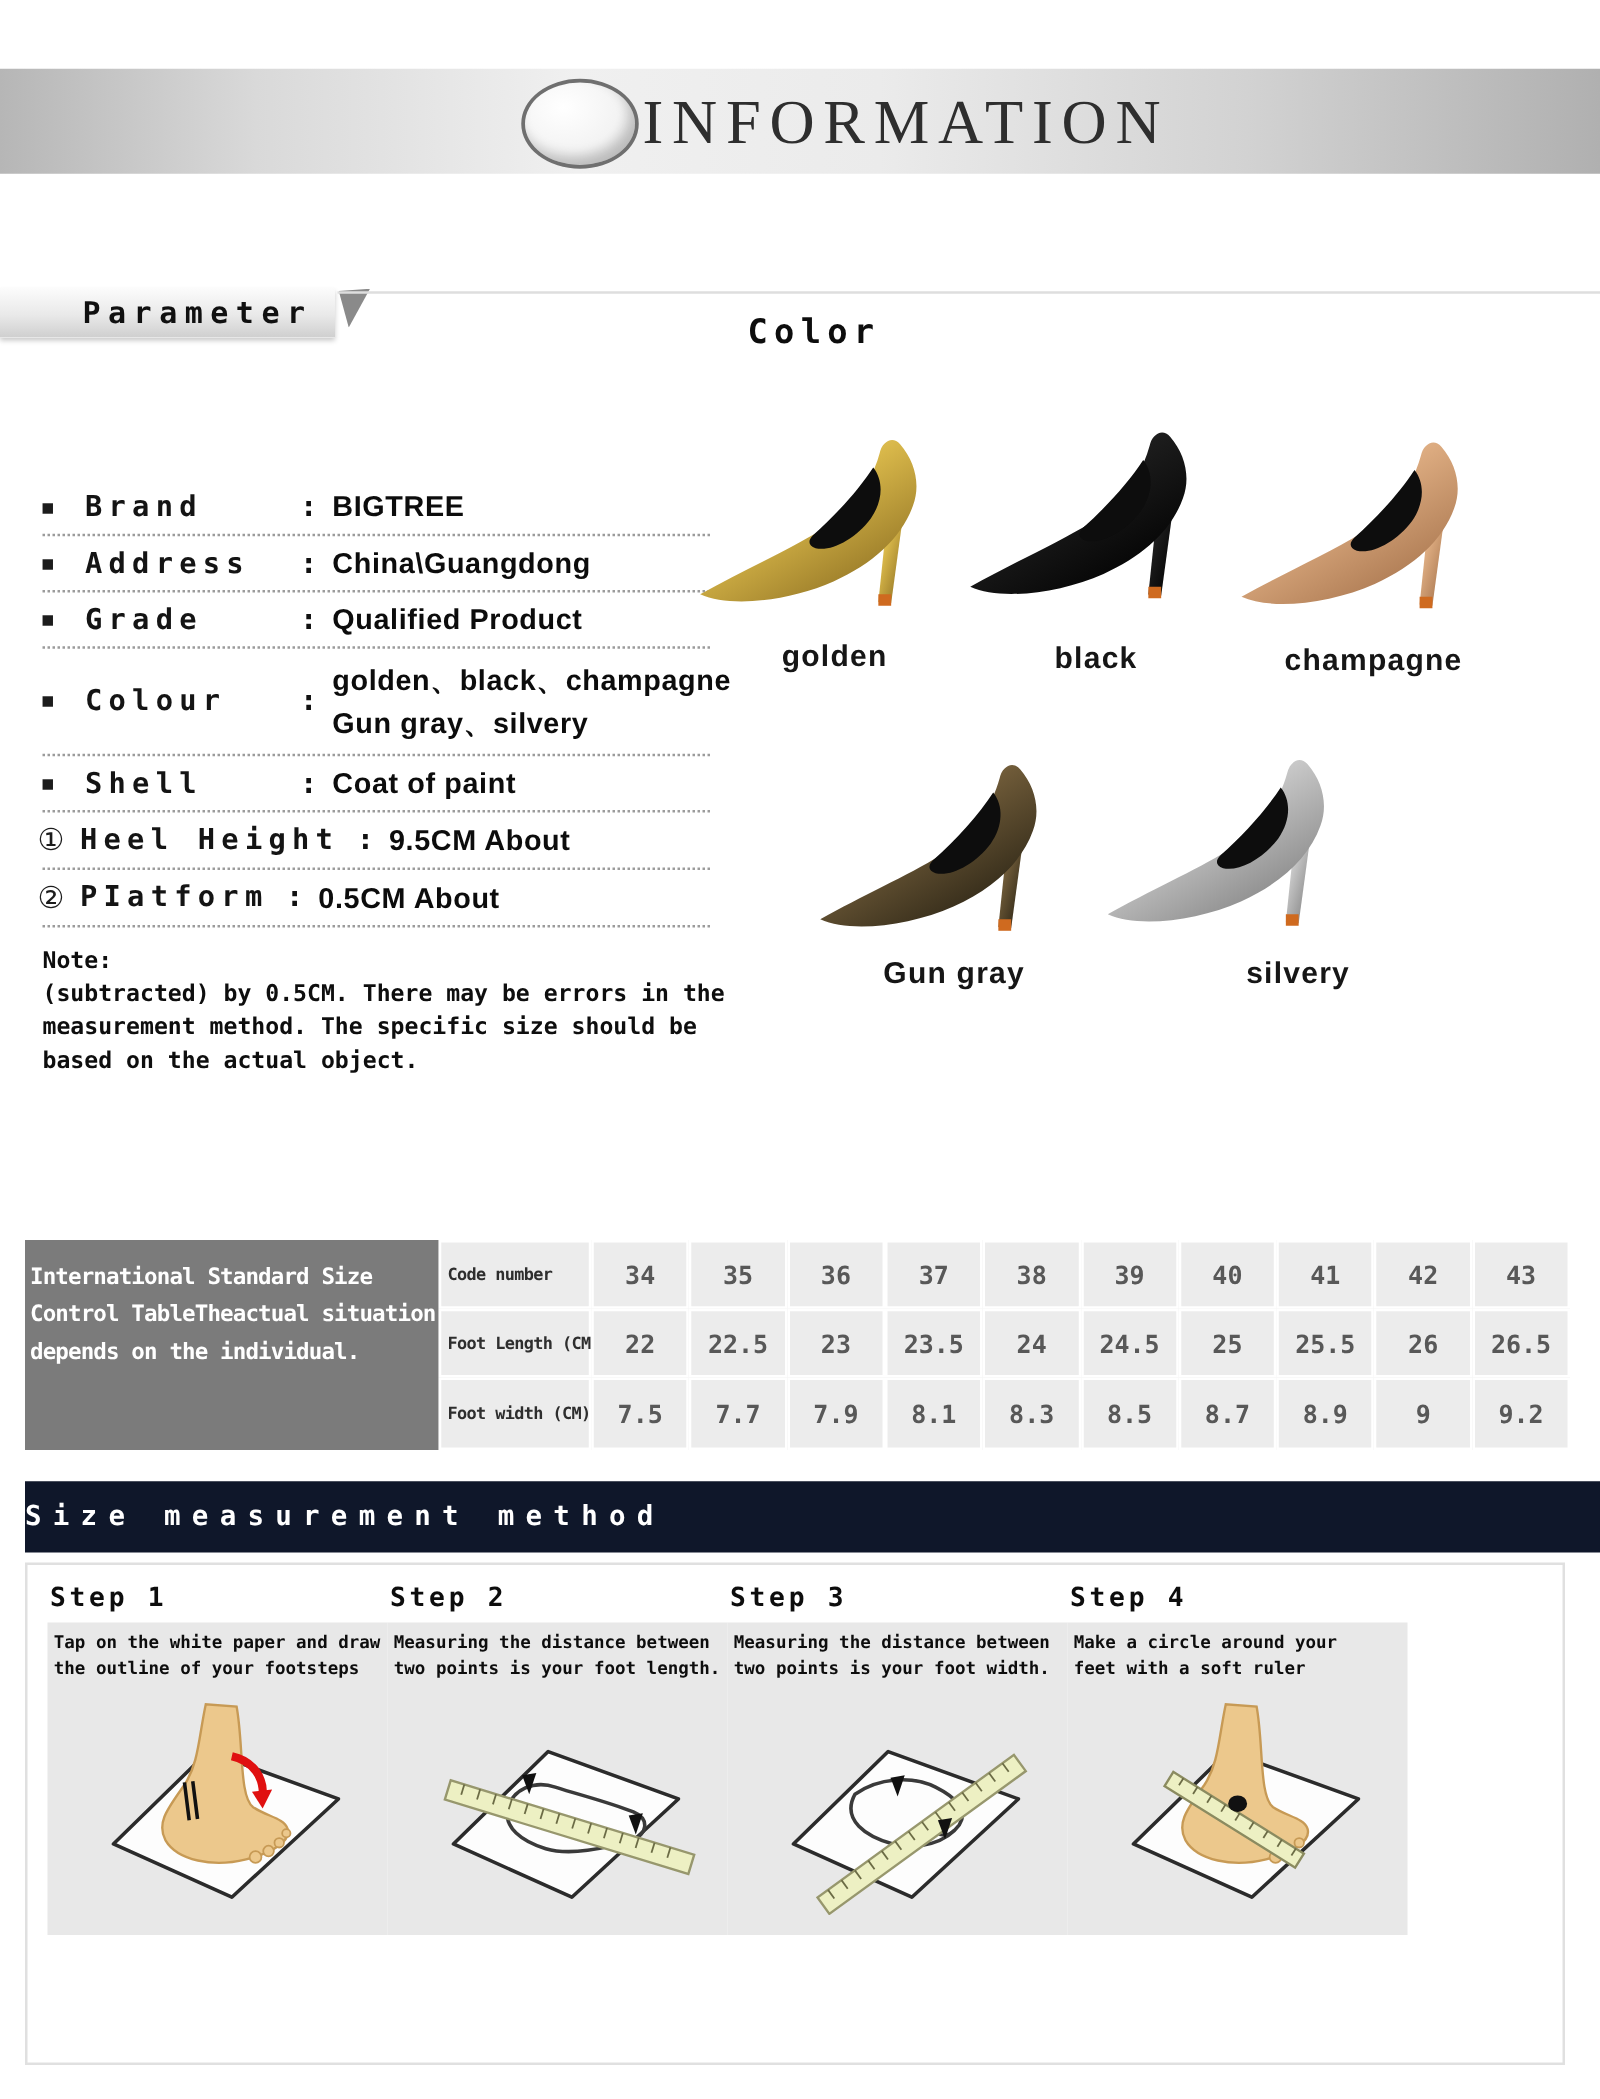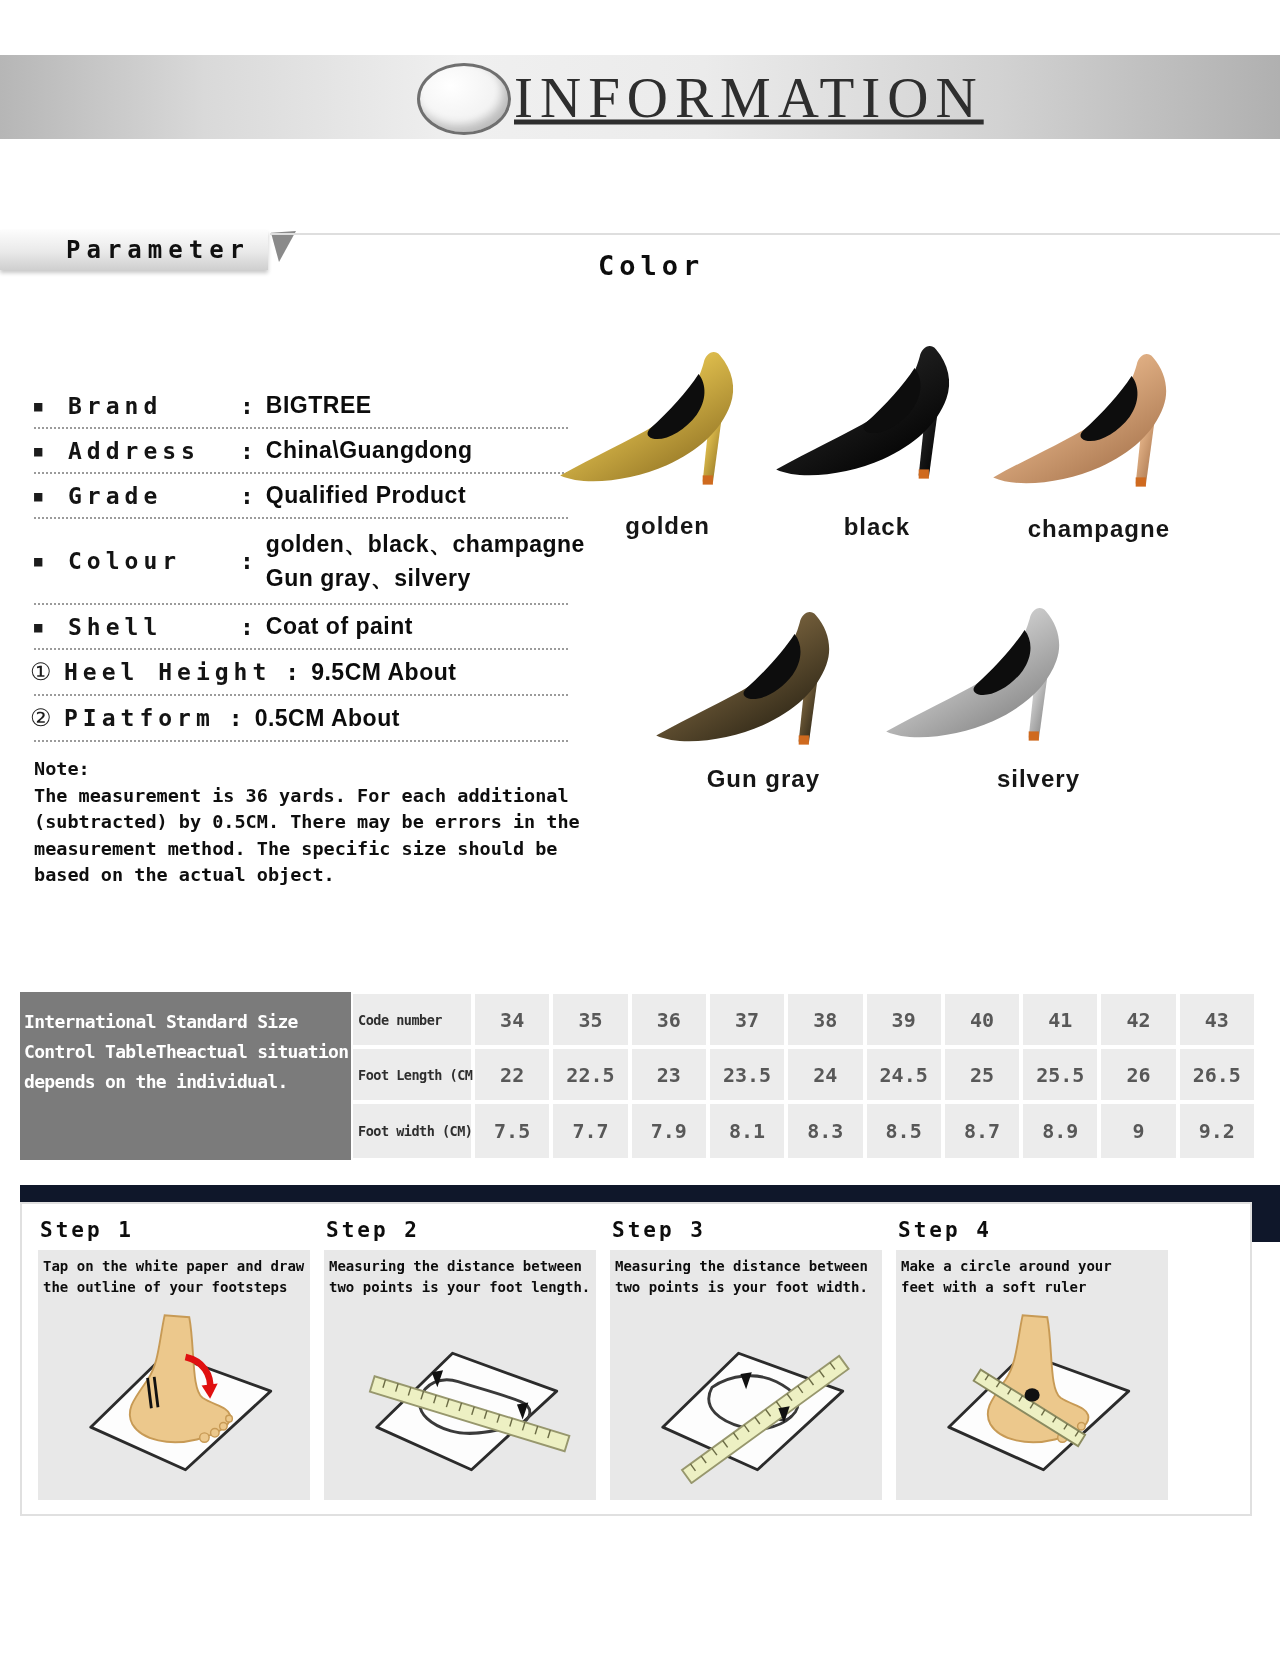--- a/index.html
+++ b/index.html
@@ -6,21 +6,21 @@
   .page{position:relative;width:1280px;height:1679px;background:#fff;overflow:hidden;
         font-family:"DejaVu Sans Mono",monospace;color:#111;}
 
   
   .banner{position:absolute;left:0;top:55px;width:1280px;height:84px;
     background:linear-gradient(90deg,#b6b6b6 0%,#d9d9d9 16%,#f0f0f0 36%,#ebebeb 55%,#d2d2d2 78%,#b0b0b0 100%);}
   .banner-ellipse{position:absolute;left:417px;top:8px;width:88px;height:66px;border-radius:50%;
     background:radial-gradient(ellipse at 35% 30%,#ffffff 0%,#f3f3f3 55%,#d6d6d6 100%);
     border:3px solid #6f6f6f;box-shadow:inset -5px -7px 9px rgba(0,0,0,.18);}
   .banner-title{position:absolute;left:514px;top:50%;transform:translateY(-50%);
-    font-family:"Liberation Serif",serif;font-size:57px;letter-spacing:7px;color:#2e2e2e;text-decoration:underline;}
+    font-family:"Liberation Serif",serif;font-size:50px;letter-spacing:7px;color:#2e2e2e;}
 
   
   .param-tab{position:absolute;left:0;top:230px;width:268px;height:40px;
     background:linear-gradient(180deg,#fcfcfc 0%,#e9e9e9 55%,#cfcfcf 100%);
     box-shadow:0 3px 4px rgba(0,0,0,.22);display:flex;align-items:center;}
   .param-tab span{margin-left:66px;font-weight:bold;font-size:24px;letter-spacing:6px;color:#101010;}
   .param-flag{position:absolute;left:271px;top:231px;width:25px;height:31px;background:#8a8a8a;
     clip-path:polygon(0 6%,100% 0,32% 100%);}
   .hairline{position:absolute;left:270px;top:233px;width:1010px;height:2px;background:#dedede;}
 
@@ -59,23 +59,23 @@
     letter-spacing:-.7px;line-height:30px;padding:15px 4px 0 4px;box-sizing:border-box;white-space:nowrap;}
   .st-cell{background:#ececec;border:2px solid #fff;display:flex;align-items:center;
     justify-content:center;font-weight:bold;font-size:20px;color:#585858;box-sizing:border-box;}
   .st-rowlabel{justify-content:flex-start;padding-left:5px;font-size:13.5px;
     letter-spacing:-.5px;color:#2e2e2e;white-space:nowrap;}
 
   
   .method-bar{position:absolute;left:20px;top:1185px;width:1264px;height:57px;background:#0f172a;
     display:flex;align-items:center;justify-content:flex-start;}
   .method-bar span{color:#fff;font-weight:bold;font-size:22px;letter-spacing:9px;}
-  .steps-frame{position:absolute;left:20px;top:1202px;width:1232px;height:314px;
+  .steps-frame{position:absolute;left:20px;top:1250px;width:1232px;height:402px;
     border:2px solid #e0e0e0;background:#fff;box-sizing:border-box;
-    display:flex;gap:14px;padding:10px 0 0 16px;}
+    display:flex;padding:10px 0 0 16px;}
   .step{width:272px;flex:0 0 272px;}
   .step-title{font-weight:bold;font-size:21px;letter-spacing:3px;margin:4px 0 8px 2px;color:#0d0d0d;}
   .step-panel{background:#e8e8e8;height:250px;padding:6px 2px 0 5px;box-sizing:border-box;}
   .step-line{font-weight:bold;font-size:14px;line-height:21px;white-space:nowrap;color:#0d0d0d;}
   .step-art{display:block;margin:6px auto 0;}
   .defs-hidden{position:absolute;width:0;height:0;overflow:hidden;}
 </style>
 </head>
 <body>
 
@@ -172,21 +172,20 @@
       <span class="p-marker">②</span>
       <span class="p-label">PIatform</span>
       <span class="p-colon">:</span>
       <span class="p-value">0.5CM About</span>
     </div>
   </div>
 
   <div class="note">
     <span class="note-label">Note:</span>
     <div class="note-lines">
-      <div>The measurement is 36 yards. For each additional</div>
       <div>(subtracted) by 0.5CM. There may be errors in the</div>
       <div>measurement method. The specific size should be</div>
       <div>based on the actual object.</div>
     </div>
   </div>
 
   <div class="shoe" style="left:552px;top:336px;">
     <svg width="205" height="164" viewBox="0 0 200 160">
       <use href="#pump-heel" fill="url(#g-golden)"></use>
         <use href="#pump-tip"></use>

